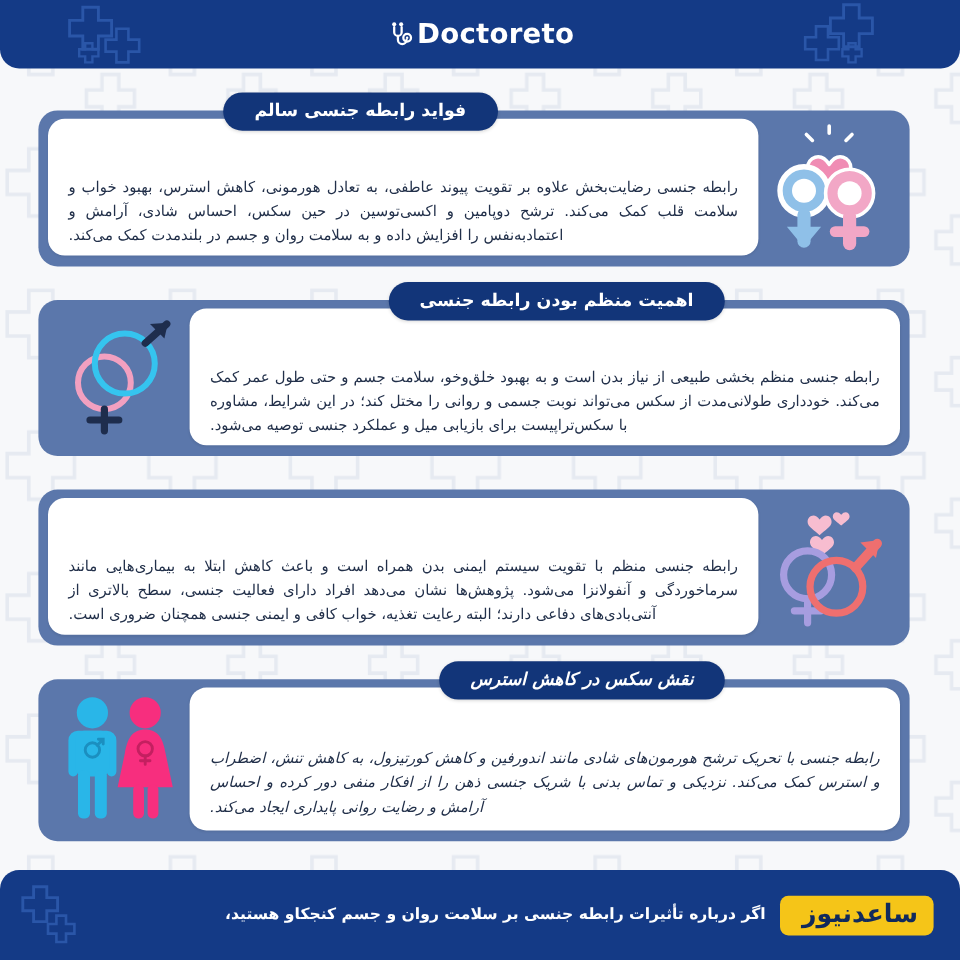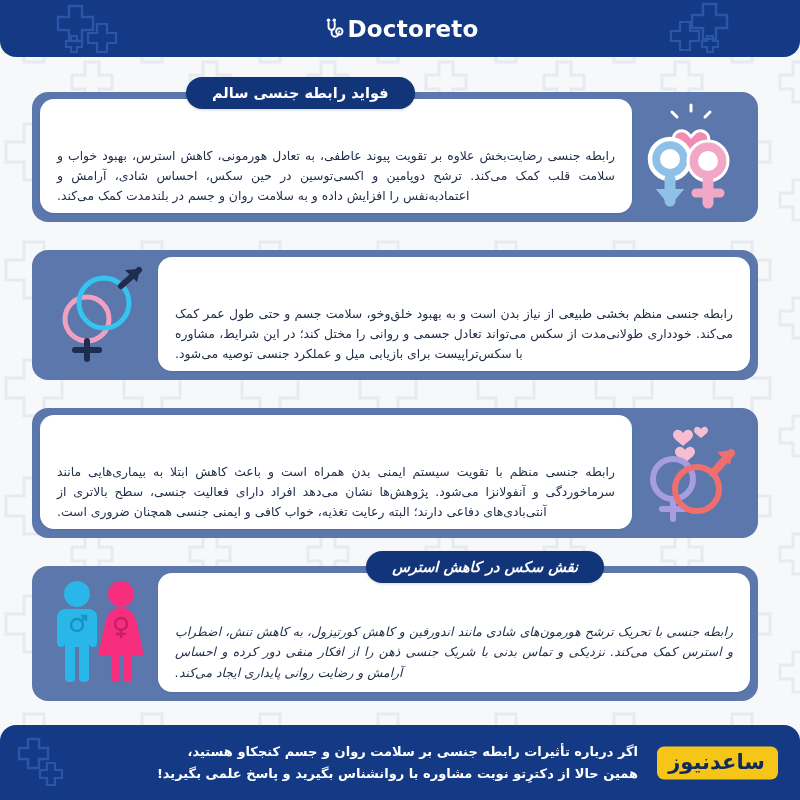--- a/index.html
+++ b/index.html
@@ -192,21 +192,21 @@
     text-align: right;
     direction: rtl;
   }
   .footer-badge {
     position: absolute;
     right: 22px;
     top: 50%;
     transform: translateY(-50%);
     background: #f5c518;
     border-radius: 7px;
-    padding: 5px 13px 7px 11px;
+    padding: 5px 13px 7px 18px;
     display: flex;
     align-items: center;
     justify-content: center;
   }
   .footer-badge span {
     color: #102a5c;
     font-size: 21px;
     font-weight: bold;
     direction: rtl;
     line-height: 1;
@@ -288,23 +288,26 @@
             <path d="M61 90 h24" stroke="#f2a7c6" stroke-width="9" stroke-linecap="round"></path>
           </g>
           <circle cx="73" cy="58" r="10" fill="#ffffff"></circle>
         </svg>
       </div>
     </section>
 
     <section class="card icon-left">
       <div class="panel"></div>
 
+      <div class="title-pill pill-b">
+        <span>اهمیت منظم بودن رابطه جنسی</span>
+      </div>
 
       <div class="sheet">
-        <p class="body-text">رابطه جنسی منظم بخشی طبیعی از نیاز بدن است و به بهبود خلق‌وخو، سلامت جسم و حتی طول عمر کمک می‌کند. خودداری طولانی‌مدت از سکس می‌تواند تعادل جسمی و روانی را مختل کند؛ در این شرایط، مشاوره با سکس‌تراپیست برای بازیابی میل و عملکرد جنسی توصیه می‌شود.</p>
+        <p class="body-text">رابطه جنسی منظم بخشی طبیعی از نیاز بدن است و به بهبود خلق‌وخو، سلامت جسم و حتی طول عمر کمک می‌کند. خودداری طولانی‌مدت از سکس می‌تواند نوبت جسمی و روانی را مختل کند؛ در این شرایط، مشاوره با سکس‌تراپیست برای بازیابی میل و عملکرد جنسی توصیه می‌شود.</p>
       </div>
 
       <div class="card-icon">
         <svg width="110" height="108" viewBox="0 0 110 108" xmlns="http://www.w3.org/2000/svg">
 
           <circle cx="43" cy="58" r="22" fill="none" stroke="#f2a0c0" stroke-width="5"></circle>
           <path d="M43 80 v18" stroke="#1e2d4d" stroke-width="6" stroke-linecap="round"></path>
           <path d="M31 89 h24" stroke="#1e2d4d" stroke-width="6" stroke-linecap="round"></path>
 
           <circle cx="60" cy="42" r="25" fill="none" stroke="#35c4ef" stroke-width="5"></circle>
@@ -380,21 +383,20 @@
 
   <footer class="footer">
 
     <svg class="footer-crosses" viewBox="0 0 90 73" xmlns="http://www.w3.org/2000/svg">
       <path d="M14 14 h11 v9 h9 v11 h-9 v9 h-11 v-9 h-9 v-11 h9 z" fill="none" stroke="#2a56a8" stroke-width="2.4"></path>
       <path d="M33 38 h8 v7 h7 v8 h-7 v7 h-8 v-7 h-7 v-8 h7 z" fill="none" stroke="#2a56a8" stroke-width="2.2"></path>
     </svg>
 
     <div class="footer-text">
       <div>اگر درباره تأثیرات رابطه جنسی بر سلامت روان و جسم کنجکاو هستید،</div>
-      <div>همین حالا از دکترِتو نوبت مشاوره با روانشناس بگیرید و پاسخ علمی بگیرید!</div>
     </div>
 
     <div class="footer-badge">
       <span>ساعدنیوز</span>
     </div>
   </footer>
 
 </div>
 
 </body></html>

